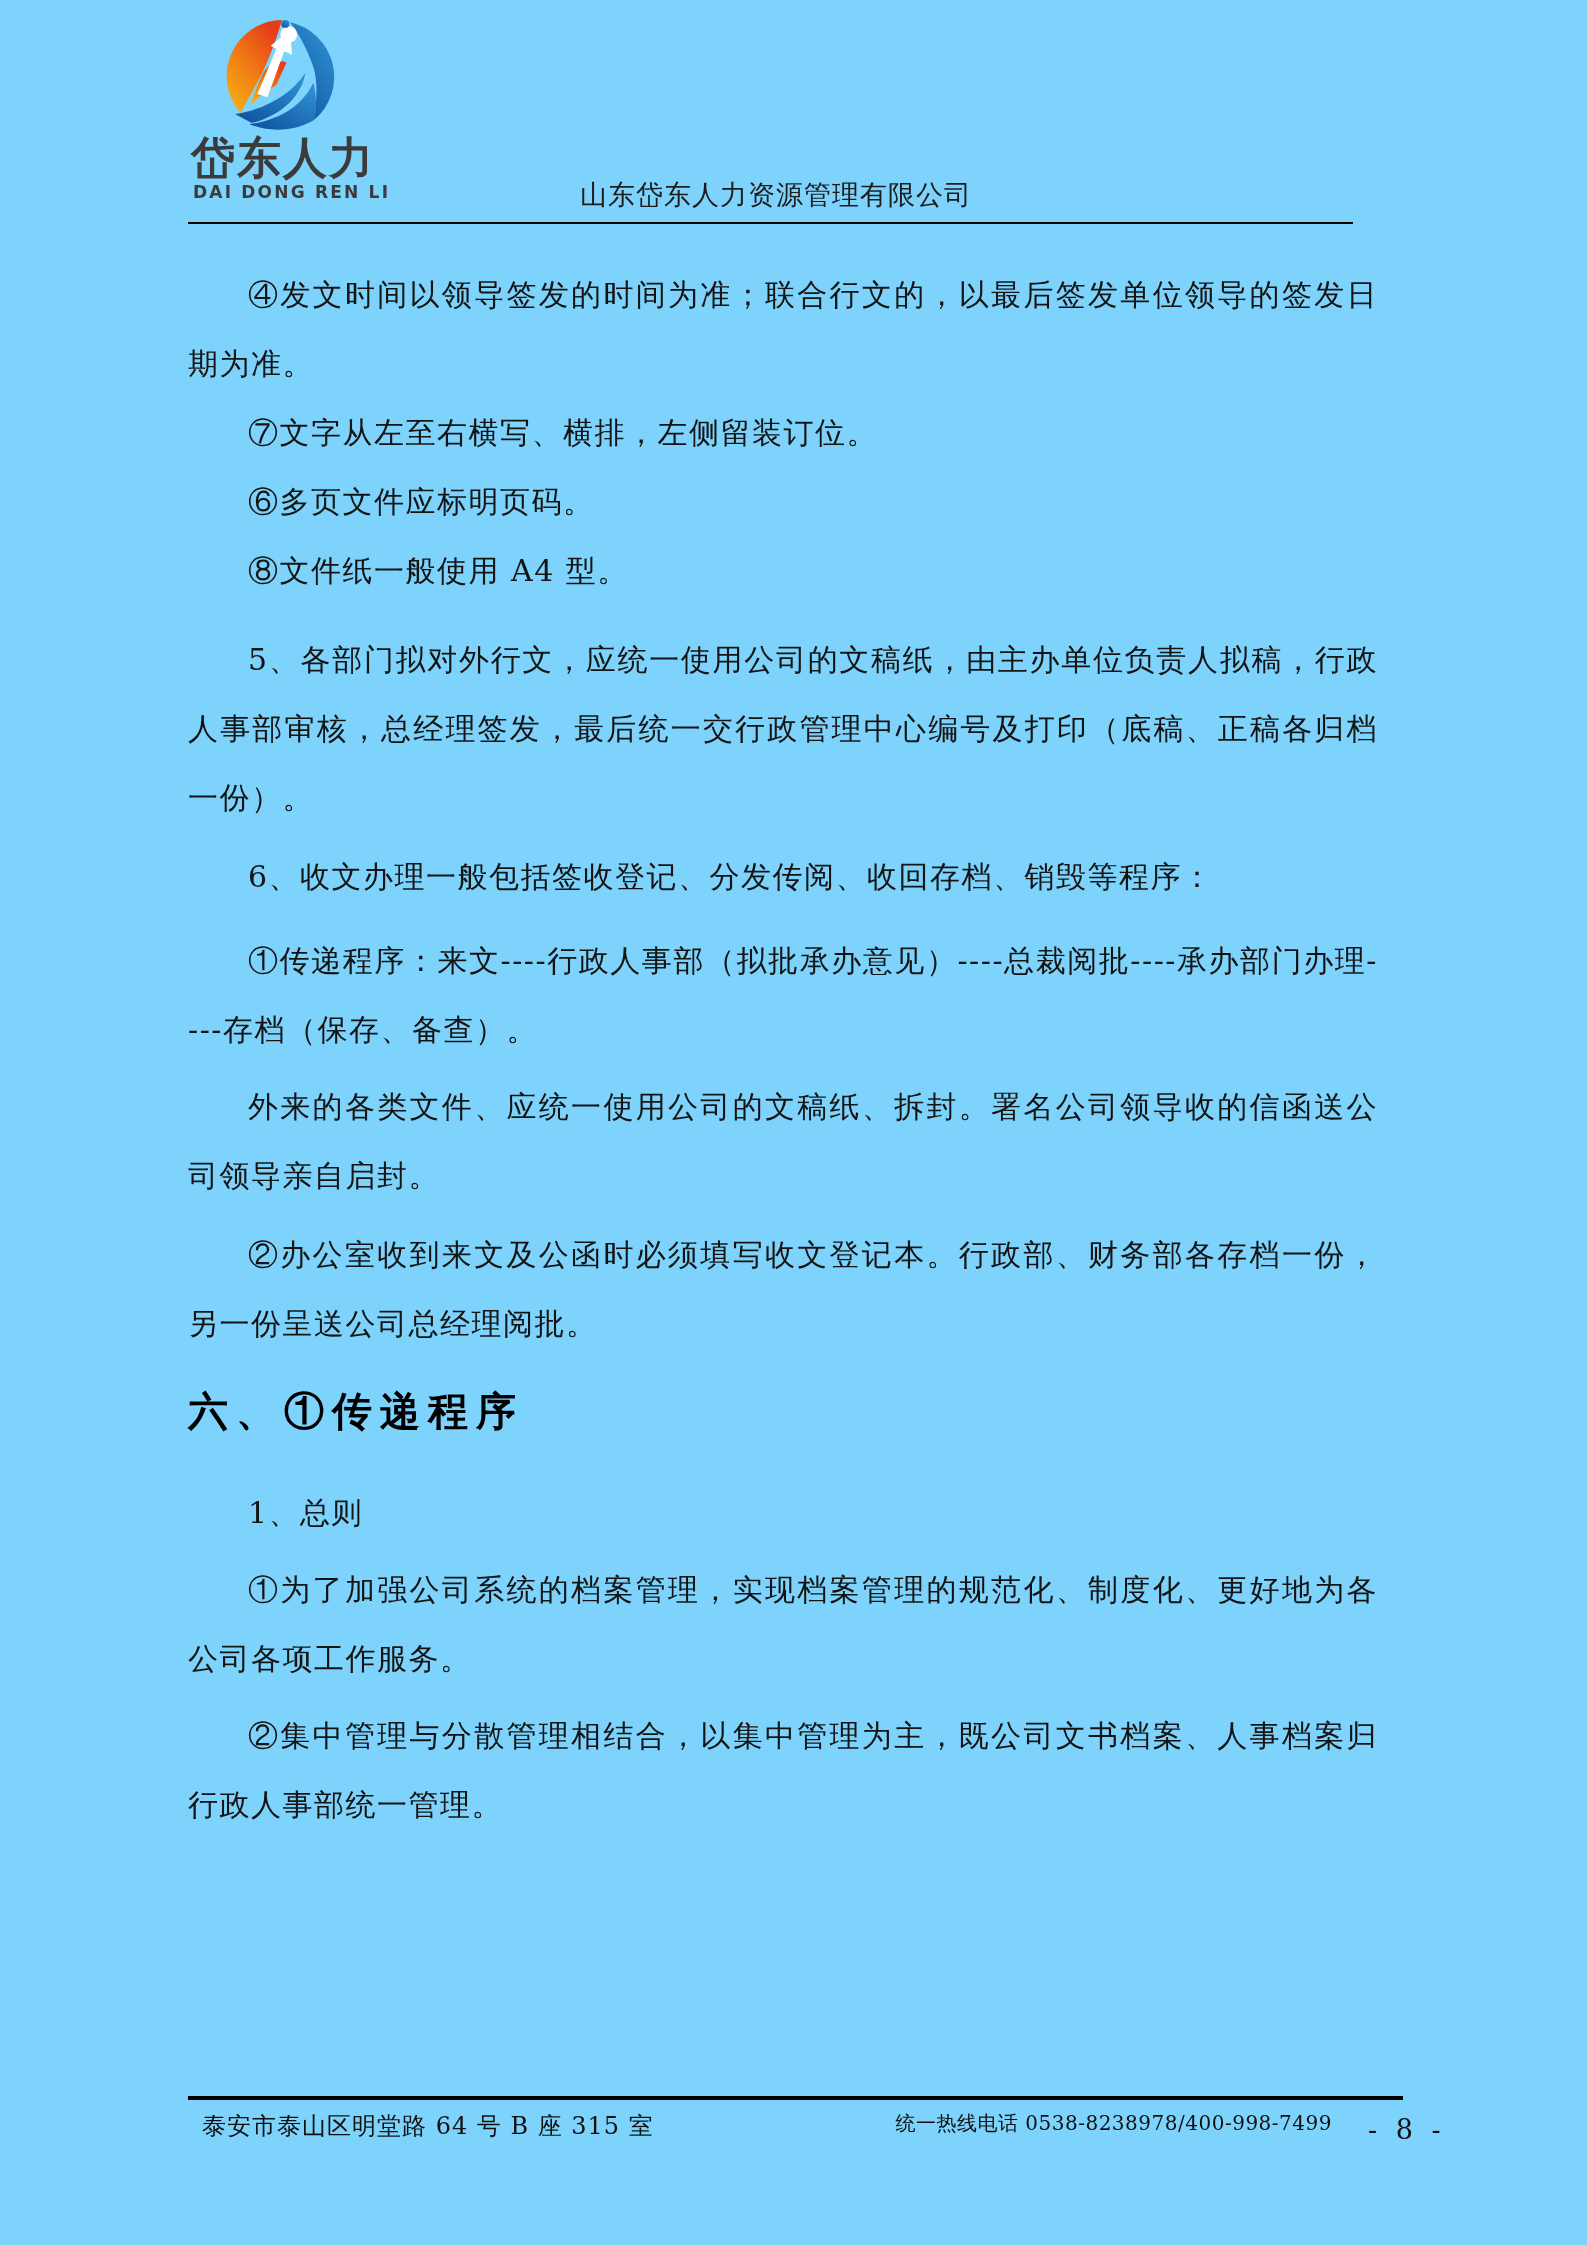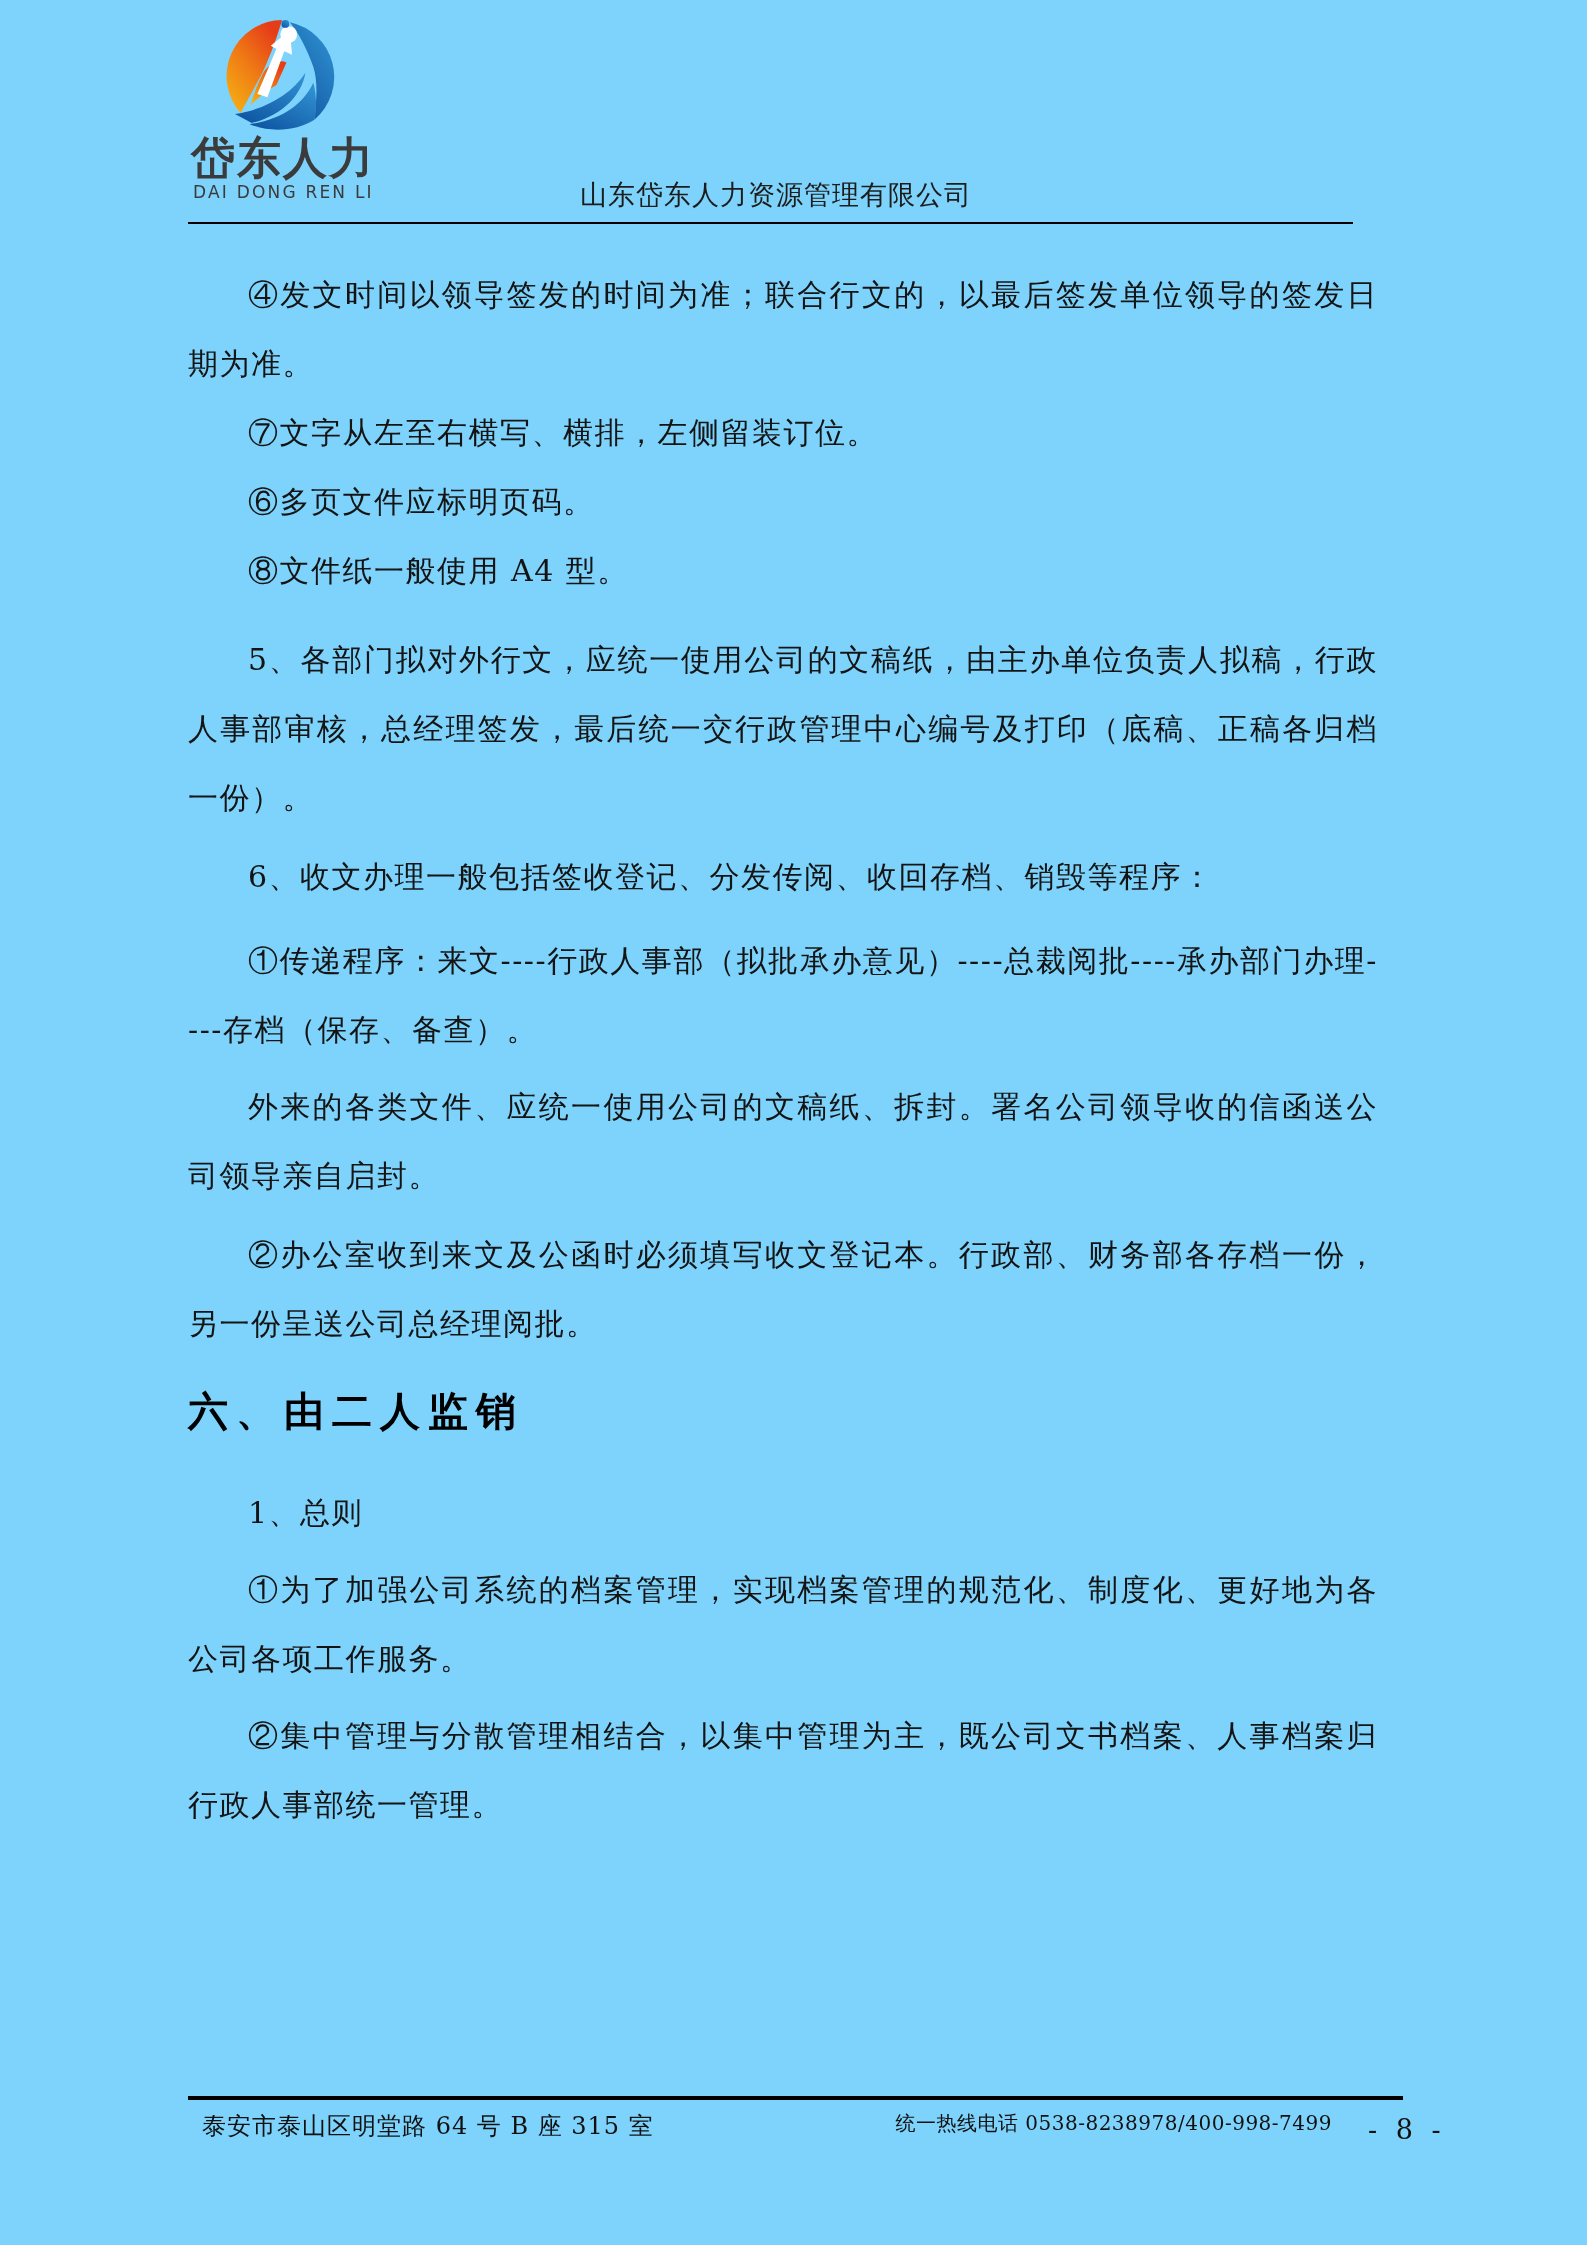--- a/index.html
+++ b/index.html
@@ -16,21 +16,21 @@
   
   .logo-mark{position:absolute;left:226px;top:20px;width:112px;height:112px;}
   .logo-cn{
     position:absolute;left:191px;top:134px;width:400px;
     font-family:"DejaVu Sans","Liberation Sans",sans-serif;
     font-weight:900;font-size:44px;line-height:48px;letter-spacing:2px;color:#3b3b3b;
   }
   .logo-en{
     position:absolute;left:193px;top:182px;width:400px;
     font-family:"DejaVu Sans","Liberation Sans",sans-serif;
-    font-weight:400;font-size:17px;letter-spacing:2.2px;color:#3b3b3b;
+    font-weight:700;font-size:17px;letter-spacing:2.2px;color:#3b3b3b;
   }
   .company-name{
     position:absolute;left:580px;top:177px;
     font-size:27px;letter-spacing:1px;color:#1c1c1c;white-space:nowrap;
   }
   .header-rule{
     position:absolute;left:188px;top:222px;width:1165px;height:2px;background:#000;
   }
 
   
@@ -113,21 +113,21 @@
   <main class="doc-body">
     <p>④发文时间以领导签发的时间为准；联合行文的，以最后签发单位领导的签发日期为准。</p>
     <p>⑦文字从左至右横写、横排，左侧留装订位。</p>
     <p>⑥多页文件应标明页码。</p>
     <p>⑧文件纸一般使用 A4 型。</p>
     <p class="mt20">5、各部门拟对外行文，应统一使用公司的文稿纸，由主办单位负责人拟稿，行政人事部审核，总经理签发，最后统一交行政管理中心编号及打印（底稿、正稿各归档一份）。</p>
     <p class="mt10">6、收文办理一般包括签收登记、分发传阅、收回存档、销毁等程序：</p>
     <p class="mt15">①传递程序：来文----行政人事部（拟批承办意见）----总裁阅批----承办部门办理----存档（保存、备查）。</p>
     <p class="mt8">外来的各类文件、应统一使用公司的文稿纸、拆封。署名公司领导收的信函送公司领导亲自启封。</p>
     <p class="mt10">②办公室收到来文及公函时必须填写收文登记本。行政部、财务部各存档一份，另一份呈送公司总经理阅批。</p>
-    <h2 class="section-heading">六、由二人监销</h2>
+    <h2 class="section-heading">六、①传递程序</h2>
     <p class="mt20">1、总则</p>
     <p class="mt8">①为了加强公司系统的档案管理，实现档案管理的规范化、制度化、更好地为各公司各项工作服务。</p>
     <p class="mt8">②集中管理与分散管理相结合，以集中管理为主，既公司文书档案、人事档案归行政人事部统一管理。</p>
   </main>
 
   <div>
     <div class="footer-rule"></div>
     <div class="footer-address">泰安市泰山区明堂路 64 号 B 座 315 室</div>
     <div class="footer-hotline">统一热线电话 0538-8238978/400-998-7499</div>
     <div class="footer-pagenum">- 8 -</div>

